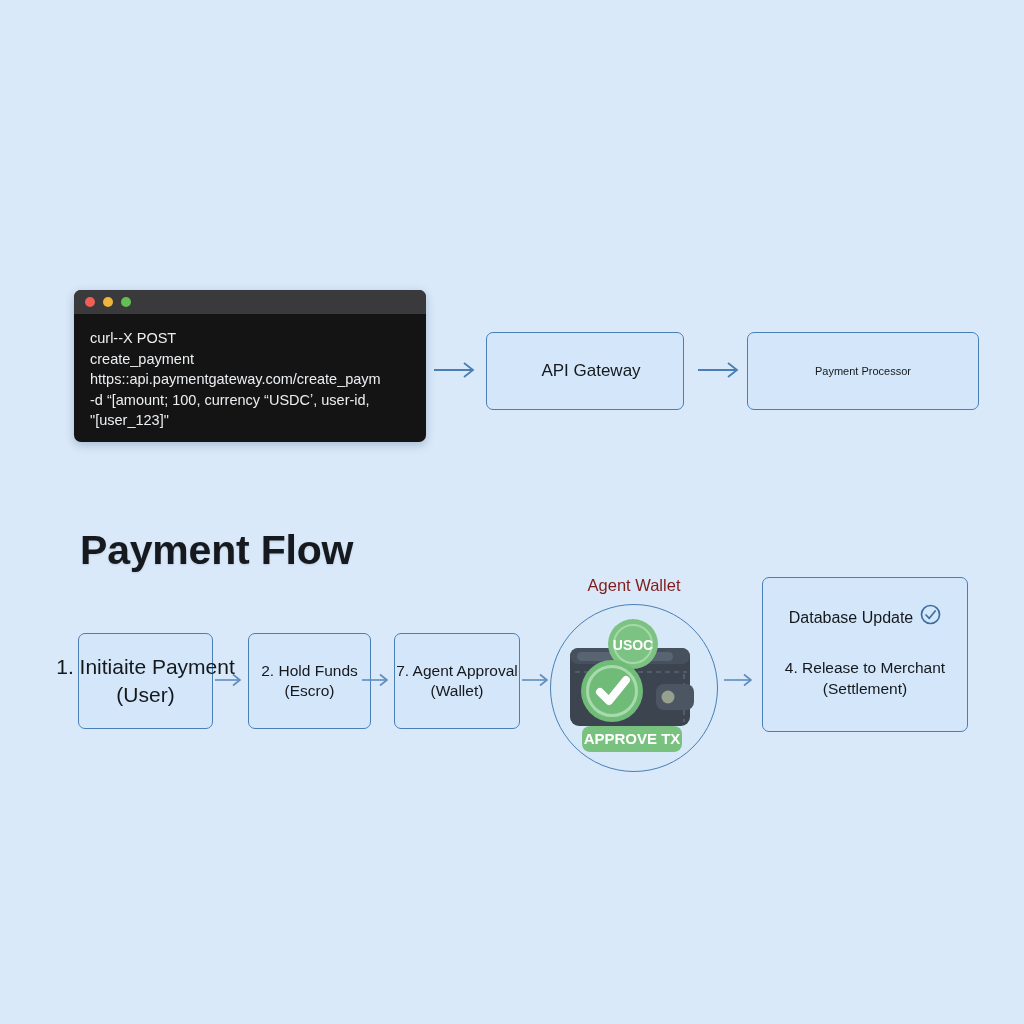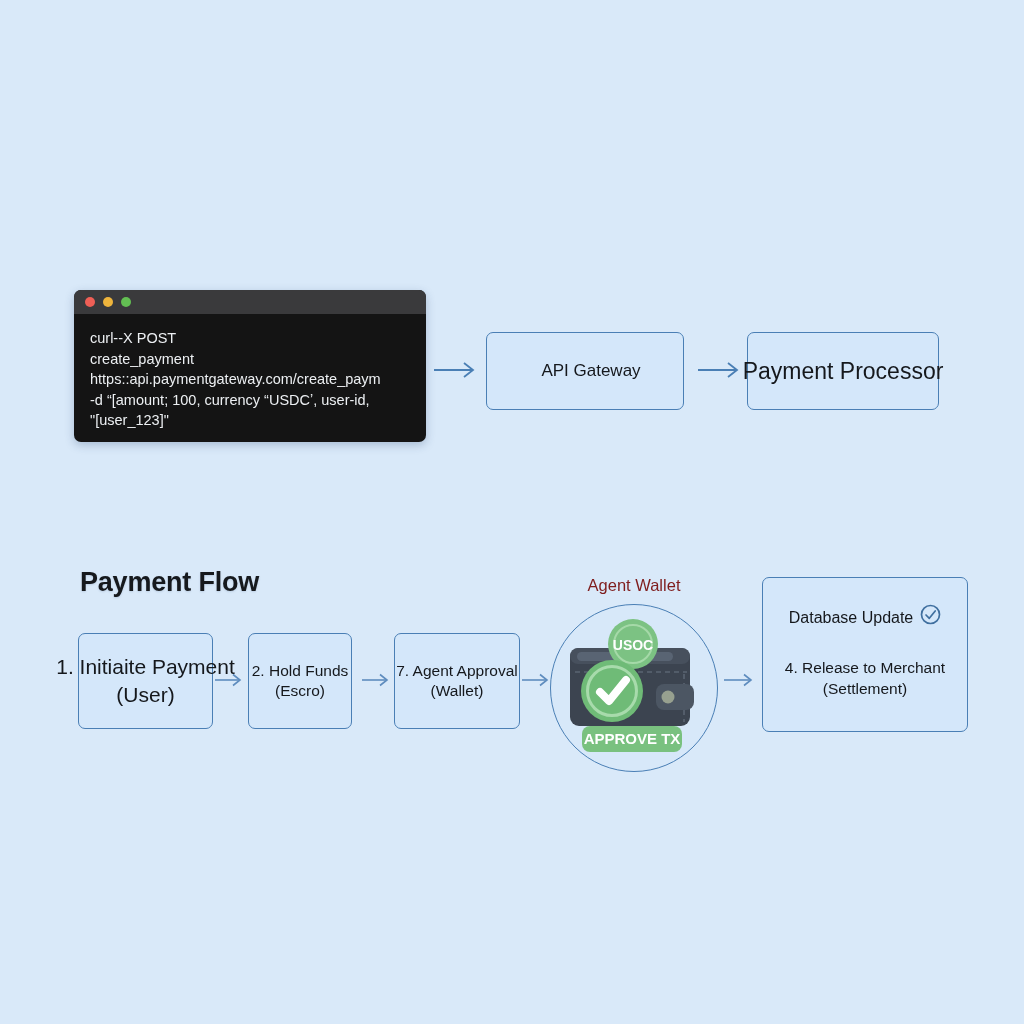--- a/index.html
+++ b/index.html
@@ -71,44 +71,43 @@
     white-space: nowrap;
   }
   #terminal-body .code-line { overflow: visible; }
 
   #box-api {
     left: 486px; top: 332px; width: 198px; height: 78px;
     font-size: 17px;
     padding-left: 12px;
   }
   #box-processor {
-    left: 747px; top: 332px; width: 192px; height: 78px;
-    font-size: 23px;
+    left: 747px; top: 332px; width: 232px; height: 78px;
+    font-size: 11px;
   }
 
   
   .arrow { position: absolute; }
   .arrow svg { display: block; overflow: visible; }
 
   
   #page-title {
     position: absolute;
     left: 80px;
     top: 527px;
-    font-size: 27px;
+    font-size: 41px;
     font-weight: bold;
     color: #16191d;
     letter-spacing: -0.2px;
     text-shadow: 0 1px 2px rgba(80,110,150,0.22);
-    margin-top: 40px;
   }
 
   
   #box-step1 { left: 78px;  top: 633px; width: 135px; height: 96px; font-size: 21px; }
-  #box-step2 { left: 248px; top: 633px; width: 104px; height: 96px; font-size: 15.5px; }
+  #box-step2 { left: 248px; top: 633px; width: 123px; height: 96px; font-size: 15.5px; }
   #box-step3 { left: 394px; top: 633px; width: 126px; height: 96px; font-size: 15.5px; }
   #box-step4 {
     left: 762px; top: 577px; width: 206px; height: 155px;
     font-size: 15.5px; justify-content: flex-start; padding-top: 26px;
   }
   
   #box-step1 .ln, #box-step3 .ln { position: relative; }
 
   #db-update-row {
     display: flex;

